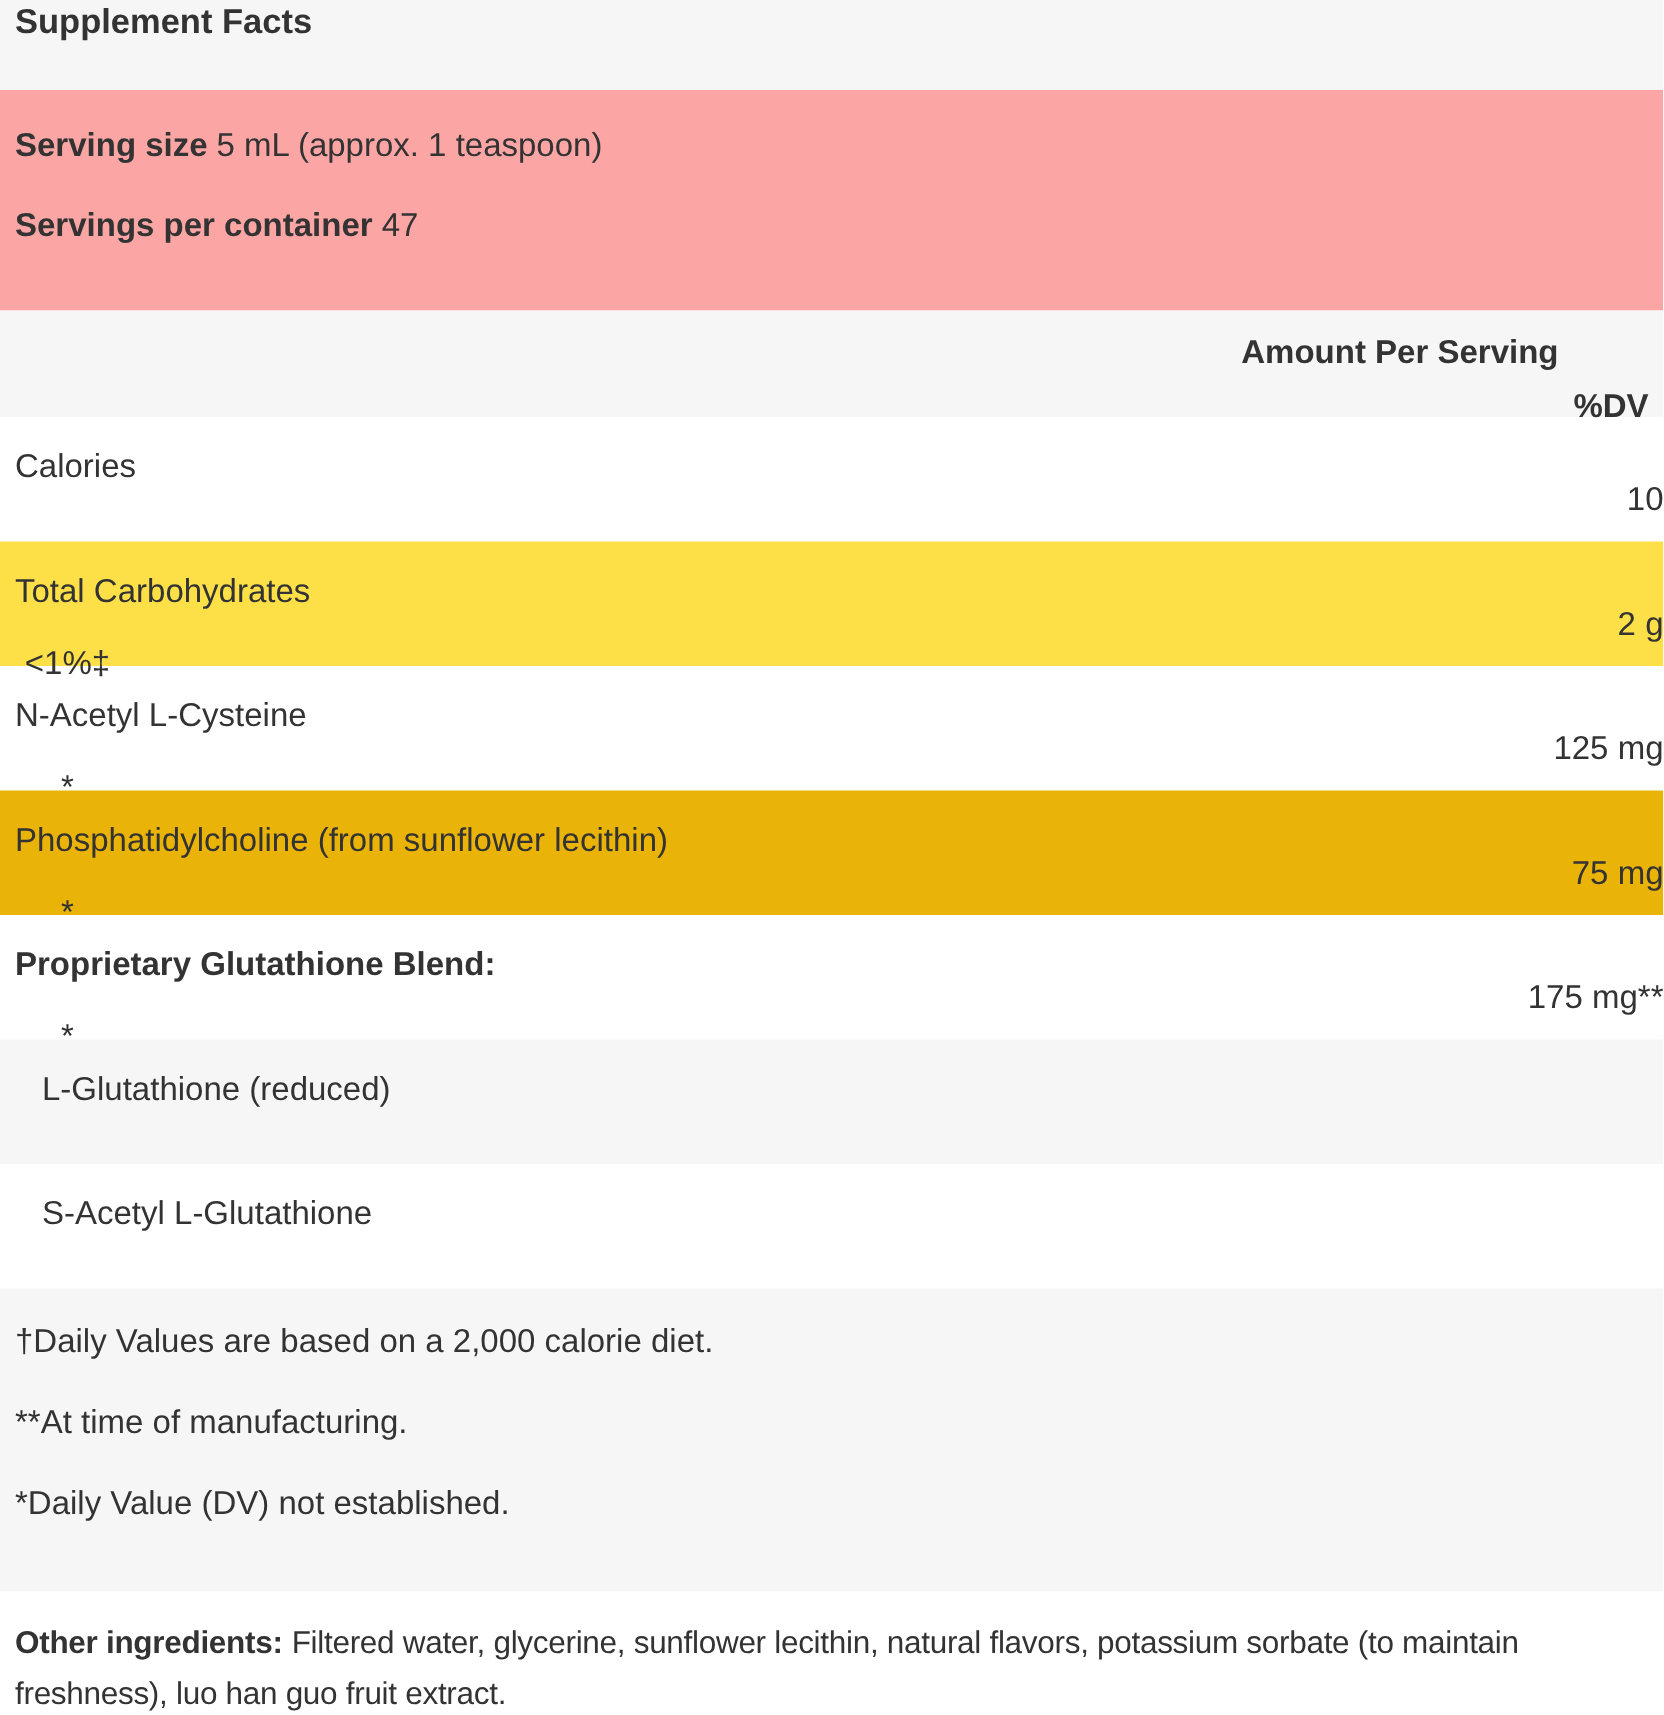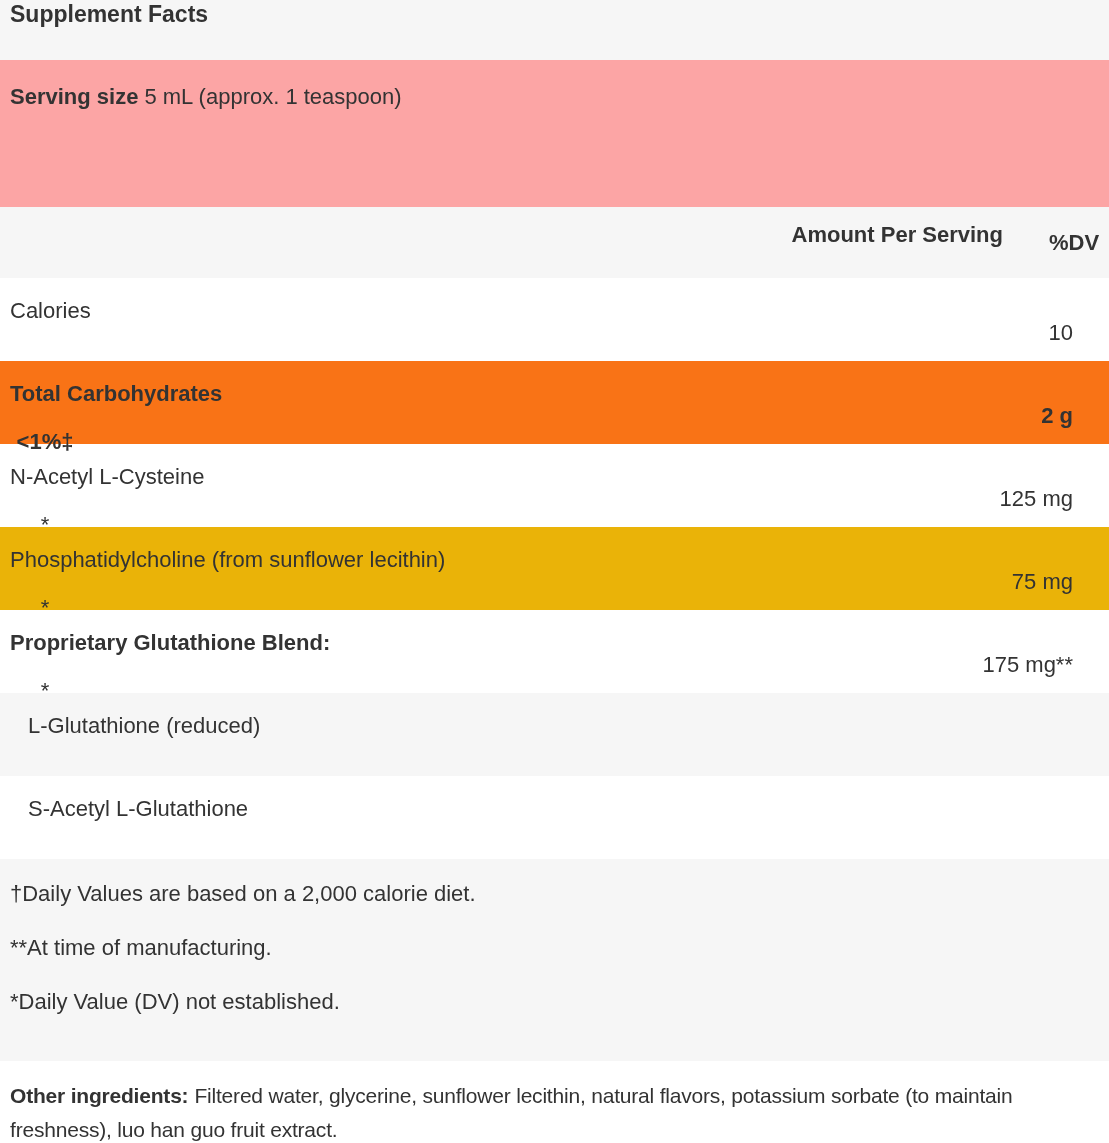--- a/index.html
+++ b/index.html
@@ -15,24 +15,24 @@
   .serving-section { height:147px; padding:0 10px; background:#fca5a5; }
   .serving-line1 { padding-top:24px; font-size:22px; line-height:26px; }
   .serving-line2 { margin-top:27px; font-size:22px; line-height:26px; }
   .b { font-weight:700; margin-right:6px; }
 
   .facts-table { width:100%; }
   .t-row { display:flex; align-items:flex-start; padding:0 0 0 10px; }
   .t-head { height:71px; padding-top:15px; }
   .t-data { height:83px; padding-top:20px;flex-direction:column; }
   .cell-name { font-size:22px; line-height:26px; flex:1 1 auto; }
-  .cell-amount { font-size:22px; line-height:26px; margin-left:auto; text-align:right; margin-right:36px; transform:translateY(-4px); white-space:nowrap; }
+  .cell-amount { font-size:22px; line-height:26px; margin-left:auto; text-align:right; transform:translateY(-4px); white-space:nowrap; }
   .cell-dv { font-size:22px; line-height:26px; width:70px; flex:0 0 70px; text-align:center; transform:translateY(-4px); white-space:nowrap; }
   .t-head .cell-amount { font-weight:700; transform:none; }
-  .t-head .cell-dv { font-weight:700; transform:translateY(8px); }
+  .t-head .cell-dv { font-weight:700; transform:translateY(8px);margin-top:28px; }
   .row-bold .cell-name { font-weight:700; }
   .row-indent .cell-name { padding-left:18px; }
 
   .footnotes { height:202px; padding:22px 2px 0 10px; }
   .footnote { font-size:22px; line-height:26px; margin-bottom:28px; }
 
   .other-section { padding:18px 10px 0 10px; background:#ffffff; }
   .other-text { font-size:21px; line-height:34px; letter-spacing:-0.2px; max-width:1092px; }
 </style>
 </head>
@@ -41,35 +41,38 @@
 <div class="label-root">
 
   <div class="title-band band-shaded" style="background: rgb(246, 246, 246);">
     <div class="title">Supplement Facts</div>
   </div>
 
   <div class="serving-section">
     <div class="serving-line1">
       <span class="b">Serving size</span><span>5 mL (approx. 1 teaspoon)</span>
     </div>
+    <div class="serving-line2">
+      <span class="b">Servings per container</span><span>47</span>
+    </div>
   </div>
 
   <div class="facts-table">
     <div class="t-row t-head band-shaded" style="background: rgb(246, 246, 246);">
       <span class="cell-name"></span>
       <span class="cell-amount">Amount Per Serving</span>
       <span class="cell-dv">%DV</span>
     </div>
     <div>
         <div class="t-row t-data">
           <span class="cell-name">Calories</span>
           <span class="cell-amount">10</span>
           <span class="cell-dv"></span>
         </div>
-        <div class="t-row t-data band-shaded" style="background: #f97316; font-weight: bold;">
+        <div class="t-row t-data band-shaded" style="background: #fde047;">
           <span class="cell-name">Total Carbohydrates</span>
           <span class="cell-amount">2 g</span>
           <span class="cell-dv">&lt;1%‡</span>
         </div>
         <div class="t-row t-data">
           <span class="cell-name">N-Acetyl L-Cysteine</span>
           <span class="cell-amount">125 mg</span>
           <span class="cell-dv">*</span>
         </div>
         <div class="t-row t-data band-shaded" style="background: #eab308;">

